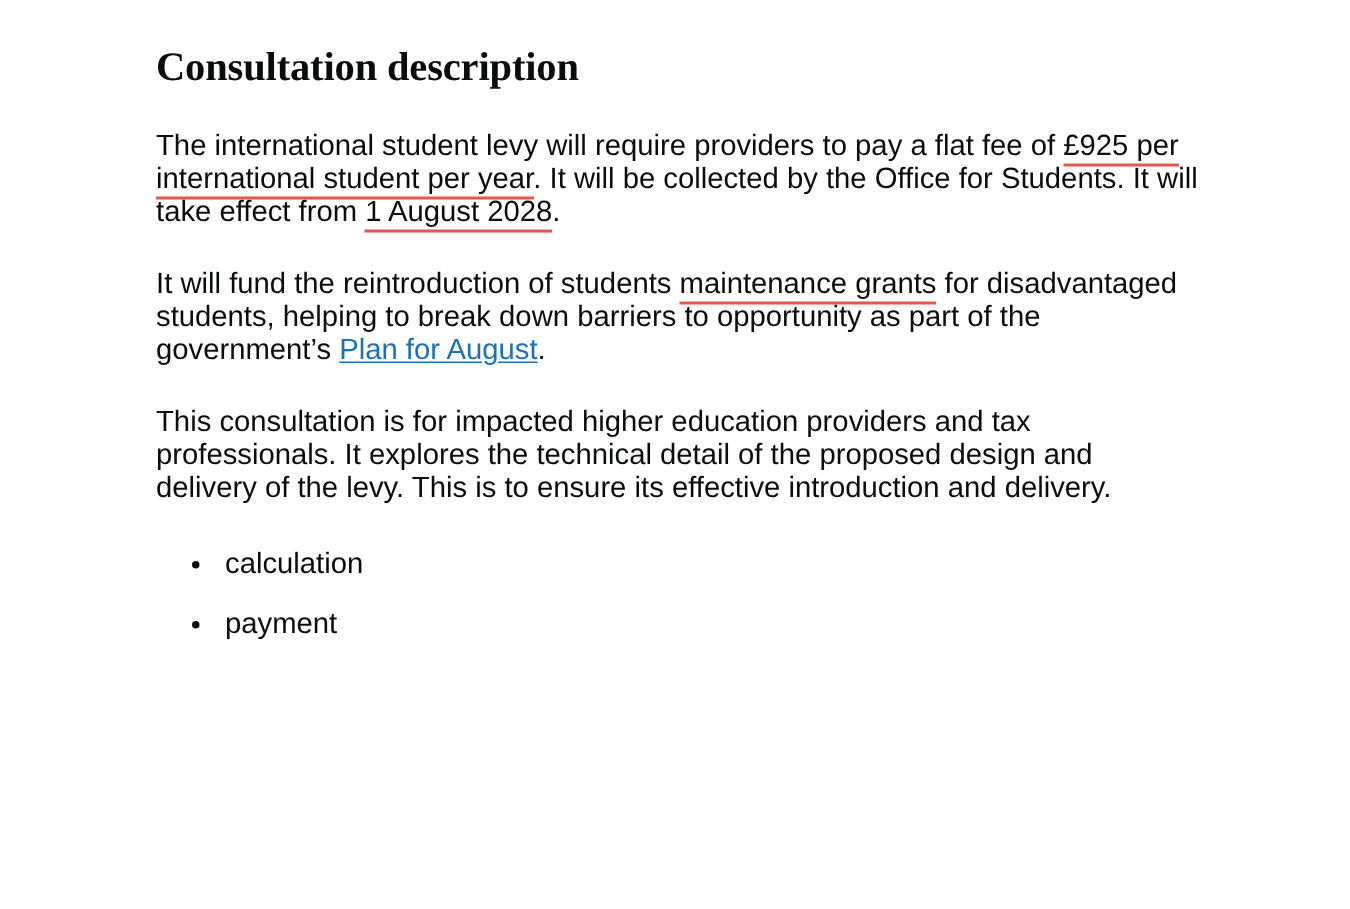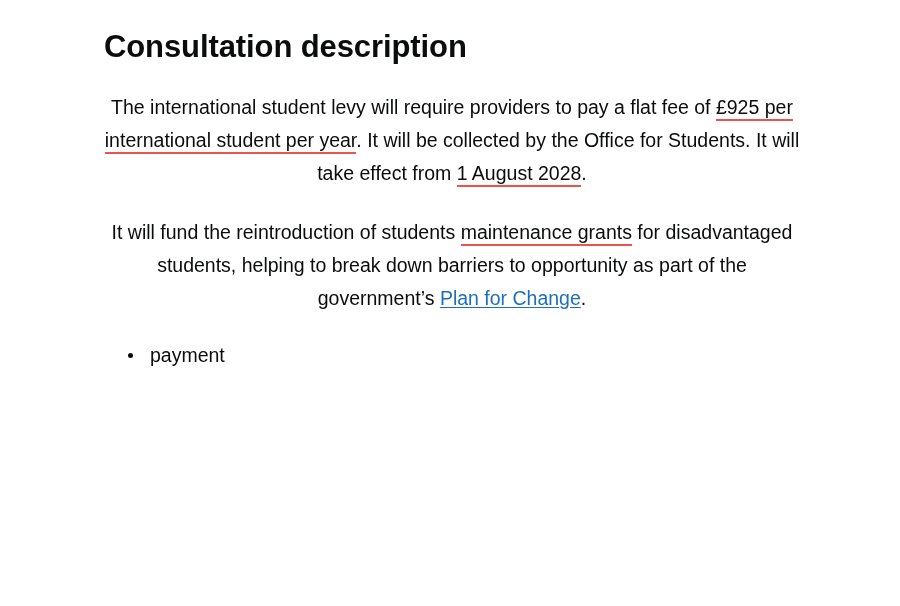--- a/index.html
+++ b/index.html
@@ -15,34 +15,34 @@
     overflow: hidden;
   }
   .page {
     box-sizing: border-box;
     width: 900px;
     height: 606px;
     padding: 20px 100px 0 104px;
     background: #ffffff;
   }
   h2.section-title {
-    font-size: 31px;
+    font-size: 27px;
     line-height: 1.2;
     font-weight: bold;
     margin: 8px 0 26px 0;
     letter-spacing: -0.1px;
     color: #0b0c0c;
+    font-family: Liberation Serif, serif;
   }
   p.body-text {
     font-size: 19.5px;
-    line-height: 33px;
+    line-height: 22px;
     margin: 0 0 26px 0;
     color: #0b0c0c;
     max-width: 700px;
-    text-align: center;
   }
   .hl {
     border-bottom: 2.5px solid #e8544e;
     padding-bottom: 1px;
   }
   a.inline-link {
     color: #1d70b8;
     text-decoration: underline;
     text-underline-offset: 2px;
   }
@@ -73,21 +73,23 @@
 </style>
 </head>
 <body>
 
 <div class="page">
 
   <h2 class="section-title">Consultation description</h2>
 
   <p class="body-text"><span>The international student levy will require providers to pay a flat fee of </span><span class="hl">£925 per international student per year</span><span>. It will be collected by the Office for Students. It will take effect from </span><span class="hl">1 August 2028</span><span>.</span></p>
 
-  <p class="body-text"><span>It will fund the reintroduction of students </span><span class="hl">maintenance grants</span><span> for disadvantaged students, helping to break down barriers to opportunity as part of the government’s </span><a class="inline-link" href="#">Plan for Change</a><span>.</span></p>
+  <p class="body-text"><span>It will fund the reintroduction of students </span><span class="hl">maintenance grants</span><span> for disadvantaged students, helping to break down barriers to opportunity as part of the government’s </span><a class="inline-link" href="#">Plan for August</a><span>.</span></p>
 
+  <p class="body-text">This consultation is for impacted higher education providers and tax professionals. It explores the technical detail of the proposed design and delivery of the levy. This is to ensure its effective introduction and delivery.</p>
 
 
   <ul class="bullet-list">
+    <li>calculation</li>
     <li>payment</li>
   </ul>
 
 </div>
 
 </body></html>

